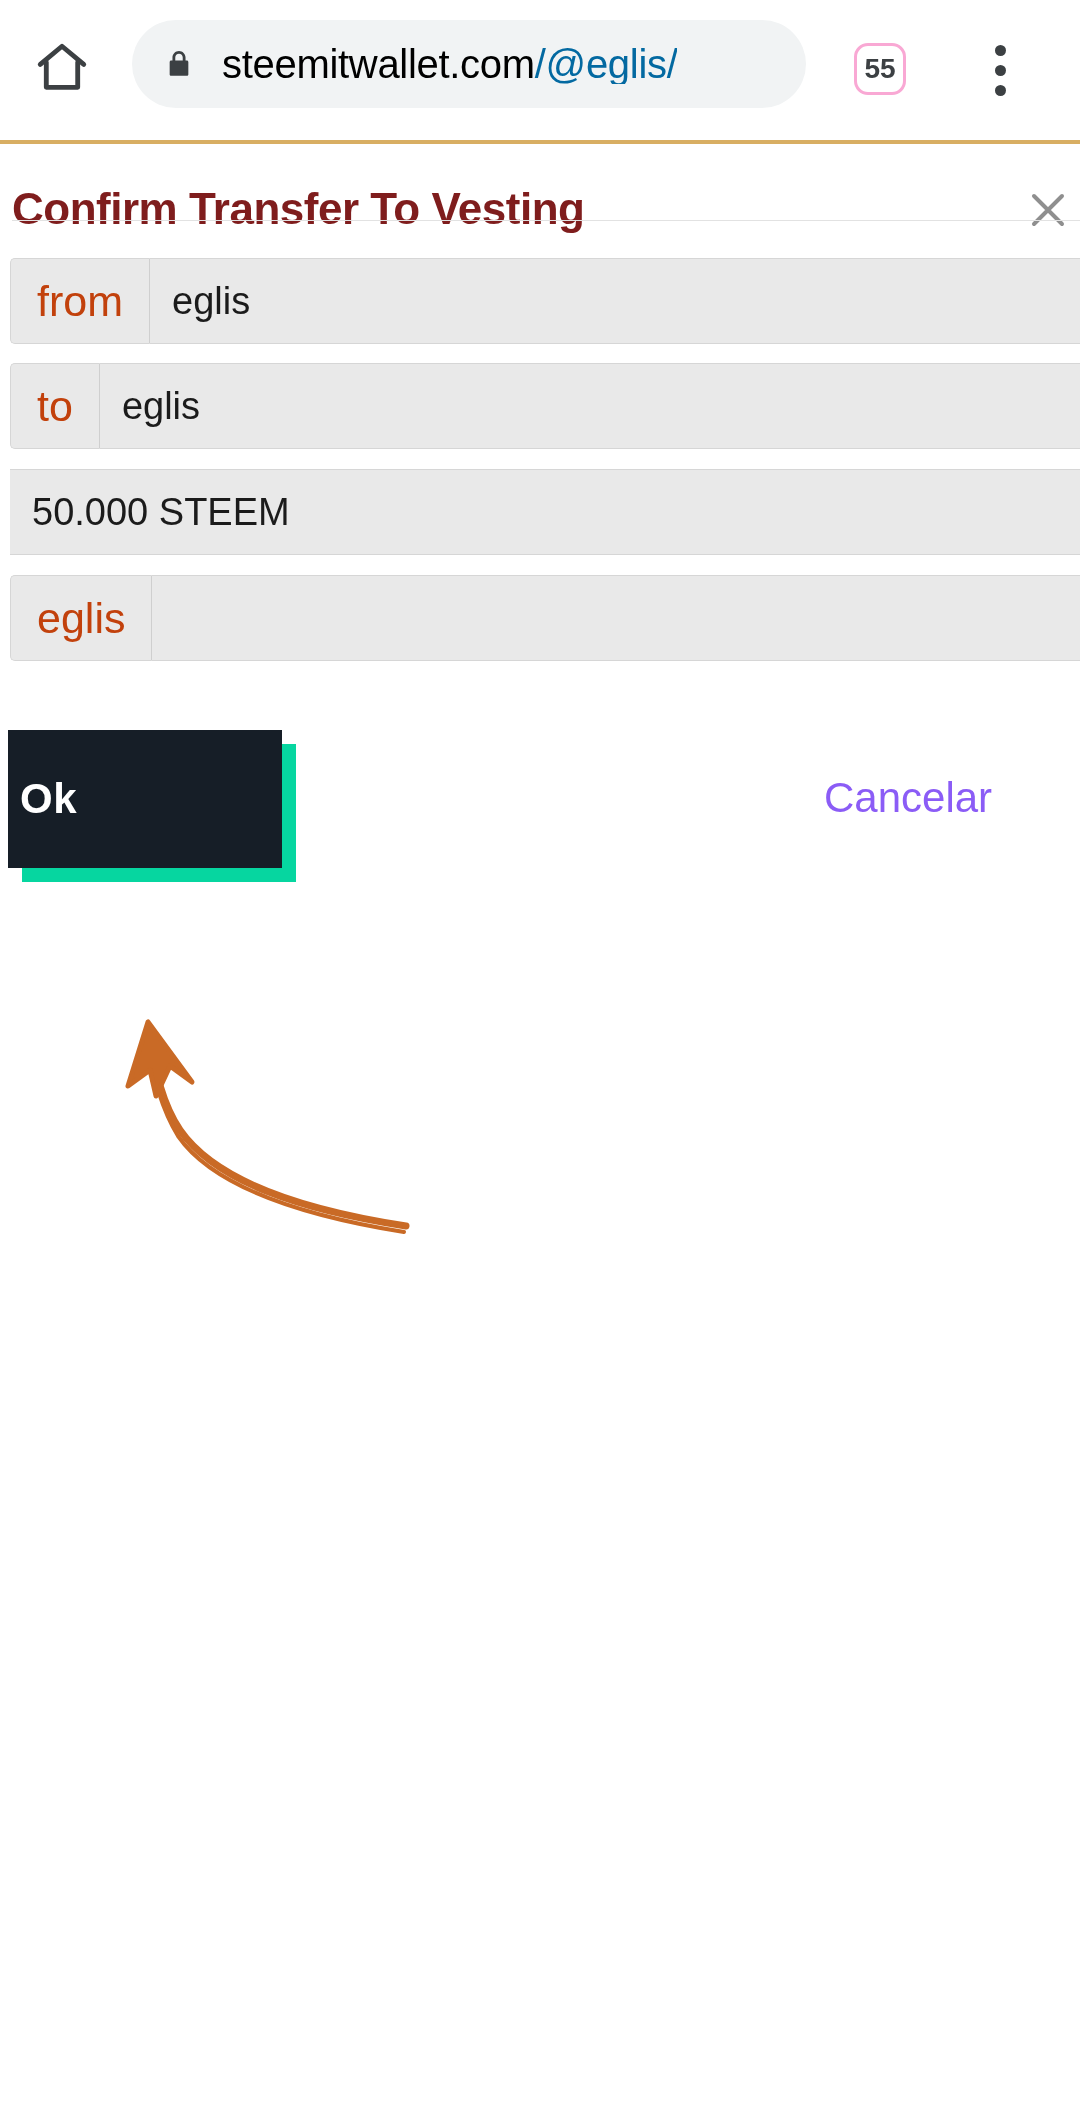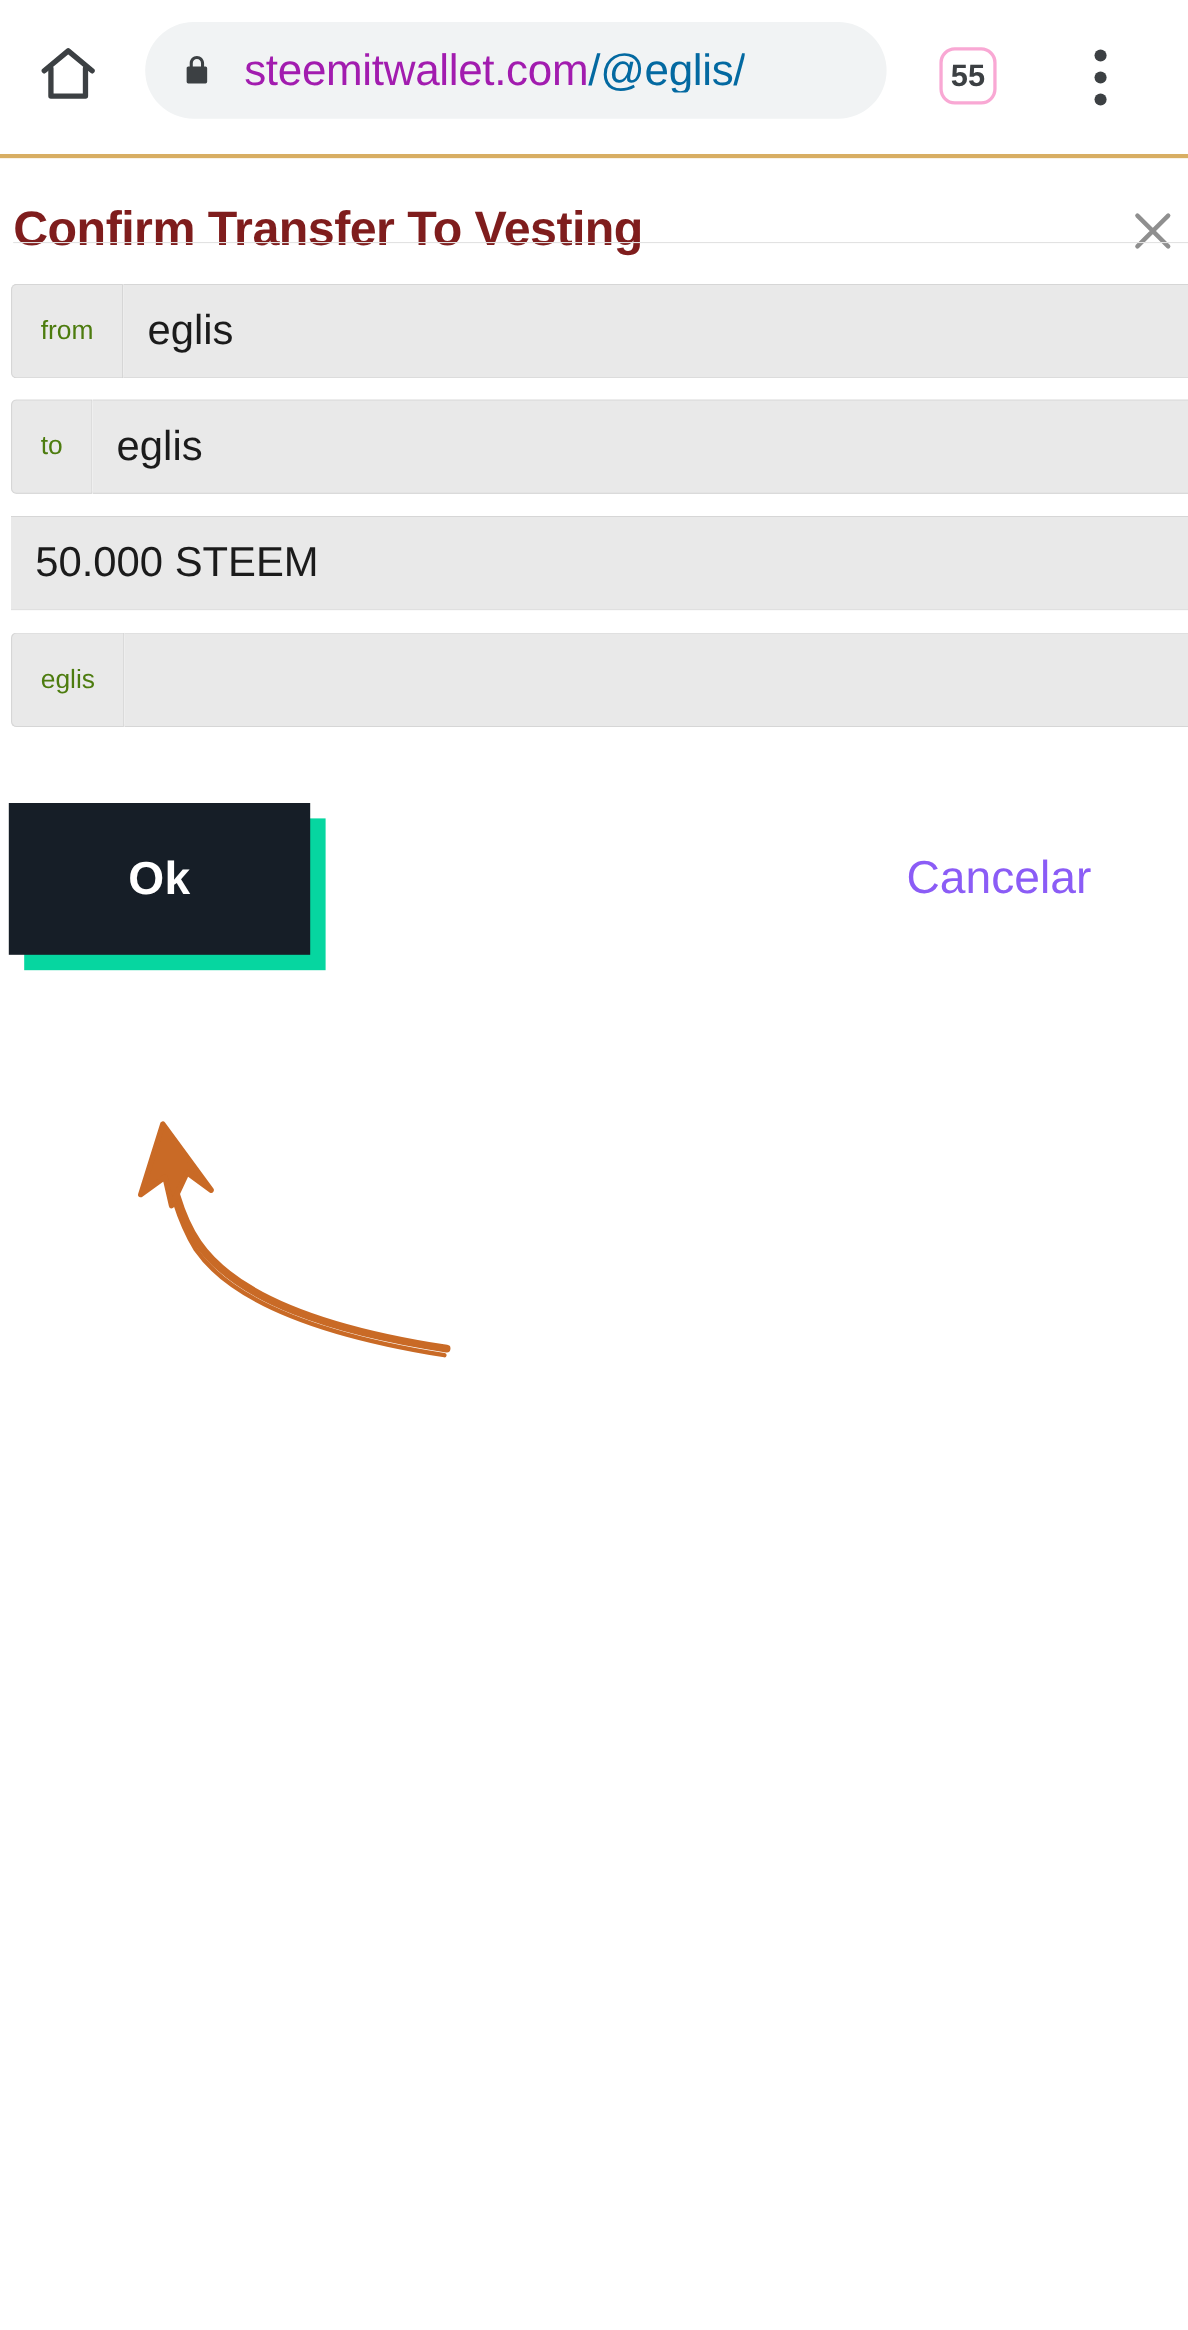--- a/index.html
+++ b/index.html
@@ -60,21 +60,21 @@
     align-items: center;
     justify-content: center;
   }
   #url-text {
     font-size: 40px;
     letter-spacing: -0.3px;
     white-space: nowrap;
     overflow: hidden;
     line-height: 1;
   }
-  #url-domain { color: #a21caf; text-align: right; }
+  #url-domain { color: #000000; text-align: right; }
   #url-path   { color: #0369a1; }
 
   #tab-count-button {
     position: absolute;
     left: 845px;
     top: 34px;
     width: 70px;
     height: 70px;
     display: flex;
     align-items: center;
@@ -180,22 +180,22 @@
   .row-label {
     background: #e9e9e9;
     border: 1px solid #d6d6d6;
     border-right: 1px solid #cfcfcf;
     border-radius: 5px 0 0 5px;
     display: flex;
     align-items: center;
     justify-content: center;
     padding: 0 26px;
     box-sizing: border-box;
-    font-size: 24px;
-    color: #4d7c0f;
+    font-size: 43px;
+    color: #c2410c;
     white-space: nowrap;
   }
   .row-value {
     flex: 1 1 auto;
     background: #e9e9e9;
     border: 1px solid #d6d6d6;
     border-left: none;
     border-radius: 0 5px 5px 0;
     display: flex;
     align-items: center;
@@ -238,23 +238,23 @@
   }
   #ok-button {
     position: absolute;
     left: 0;
     top: 0;
     width: 274px;
     height: 138px;
     background: #161e27;
     display: flex;
     align-items: center;
-    justify-content: center;
+    justify-content: flex-start;
     border: none;
-    padding: 1px;
+    padding: 12px;
     cursor: pointer;
   }
   #ok-button-label {
     font-size: 42px;
     font-weight: bold;
     color: #ffffff;
     letter-spacing: 0.5px;
     font-stretch: condensed;
   }
 

